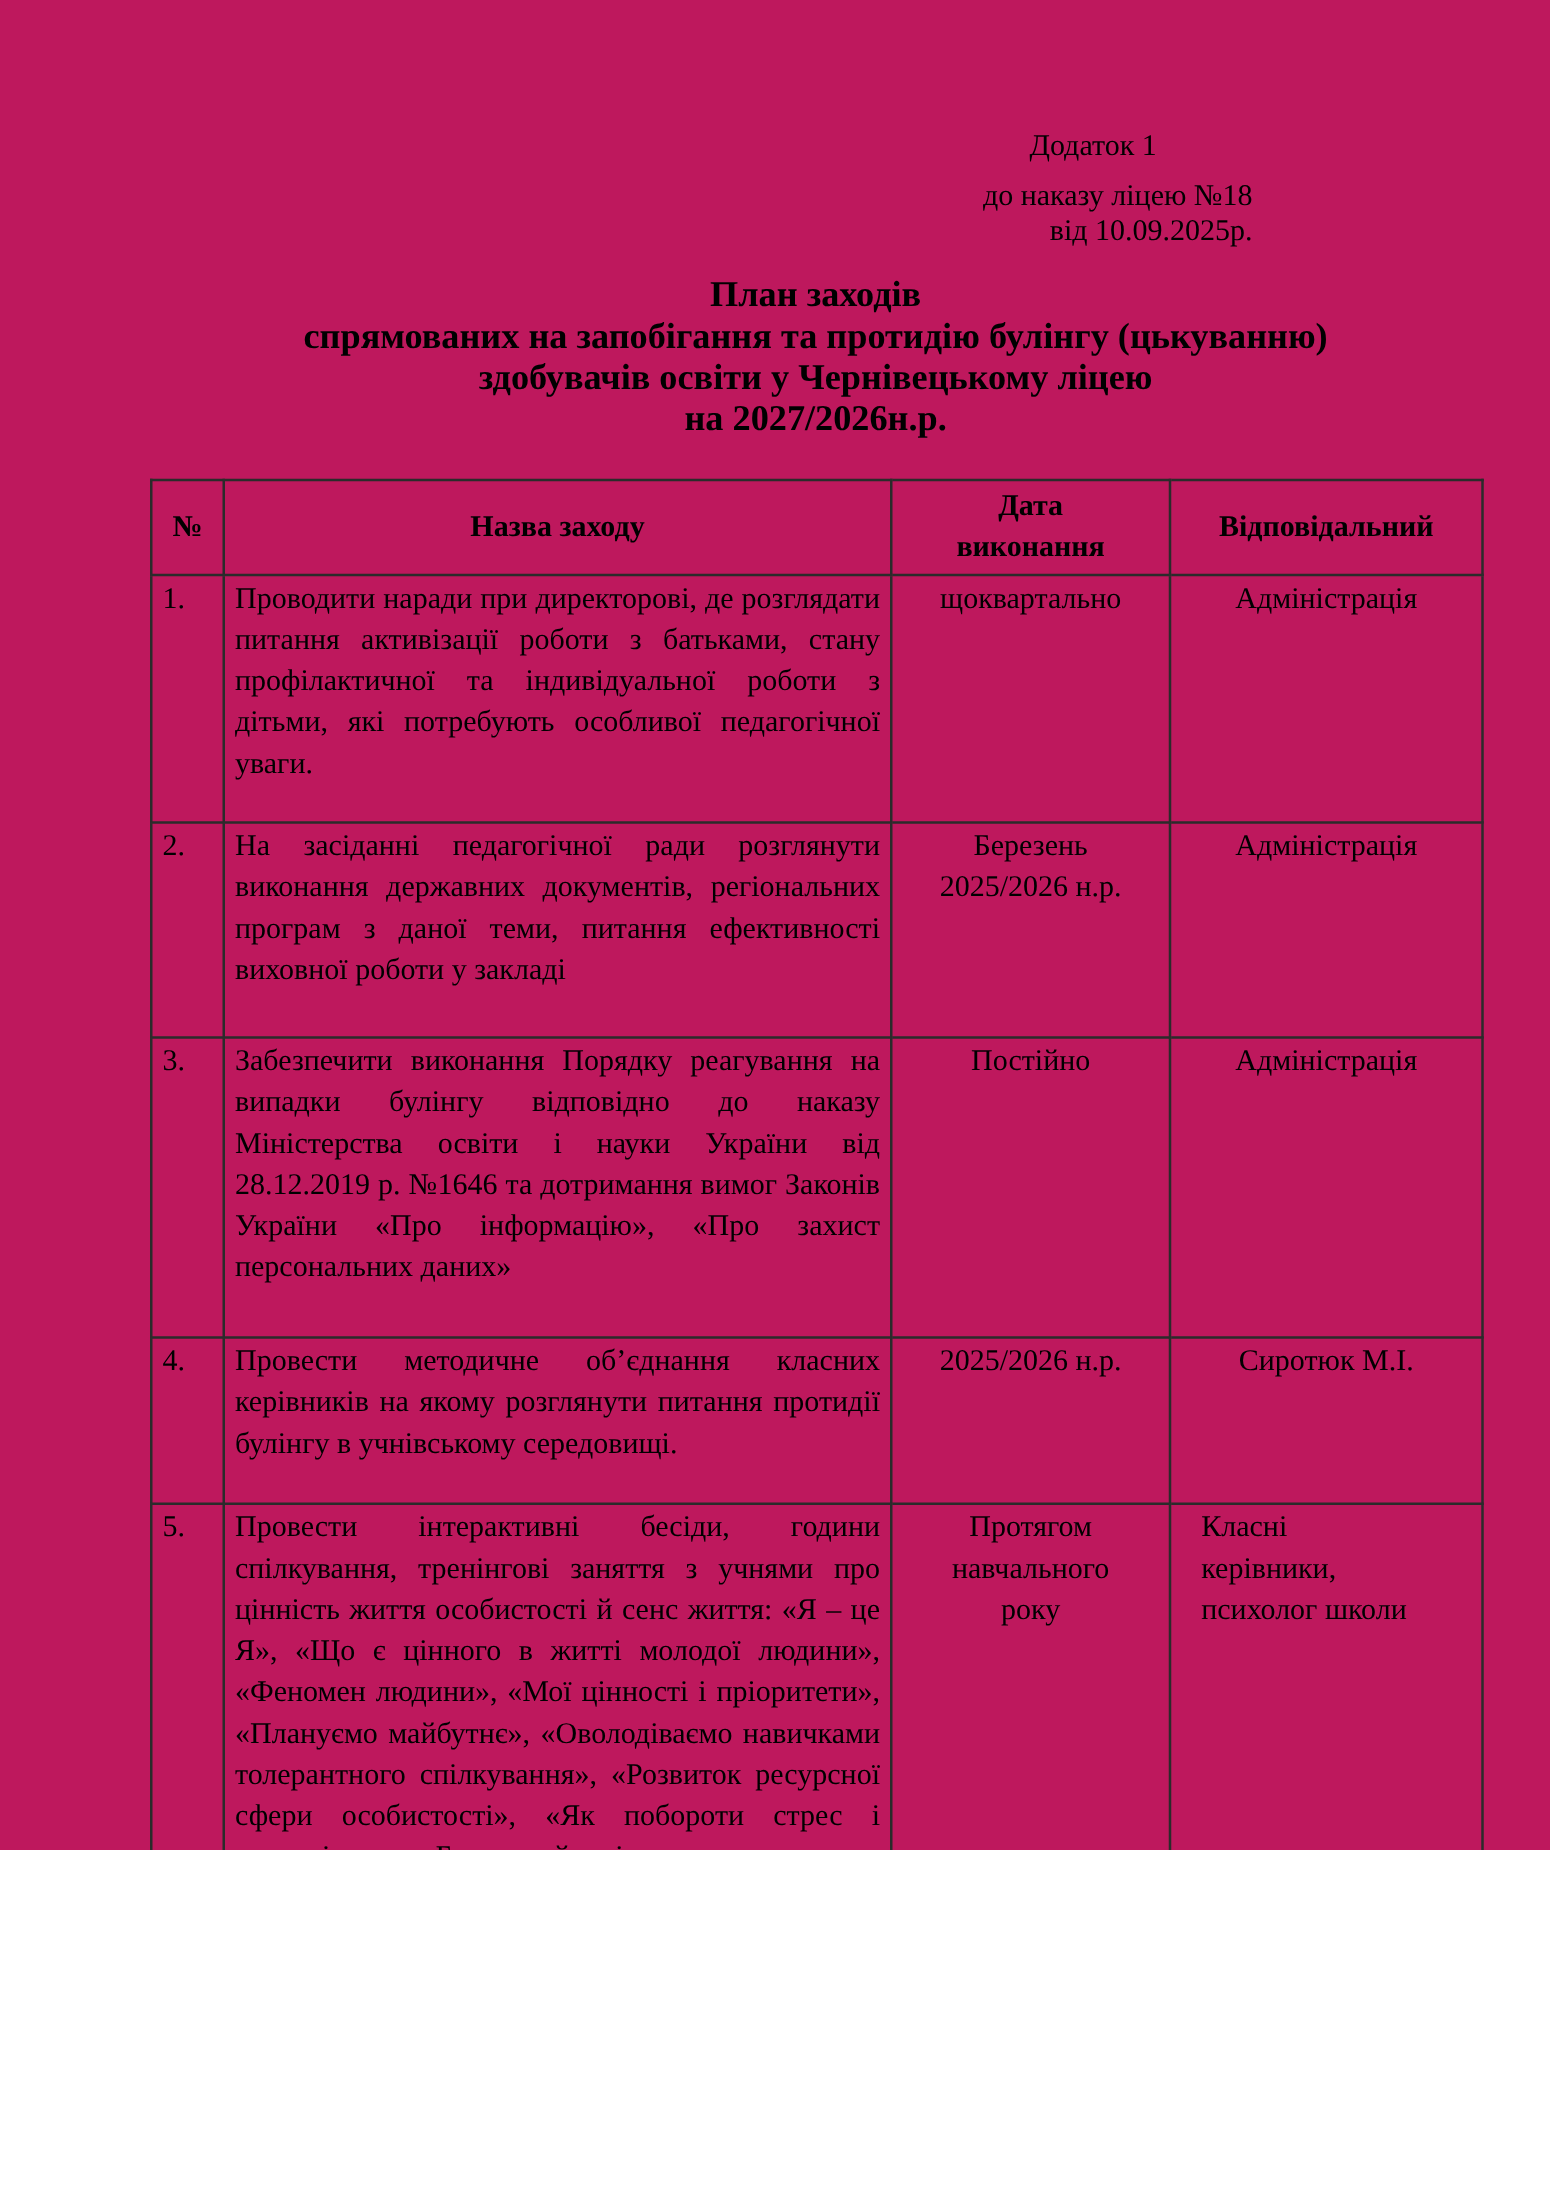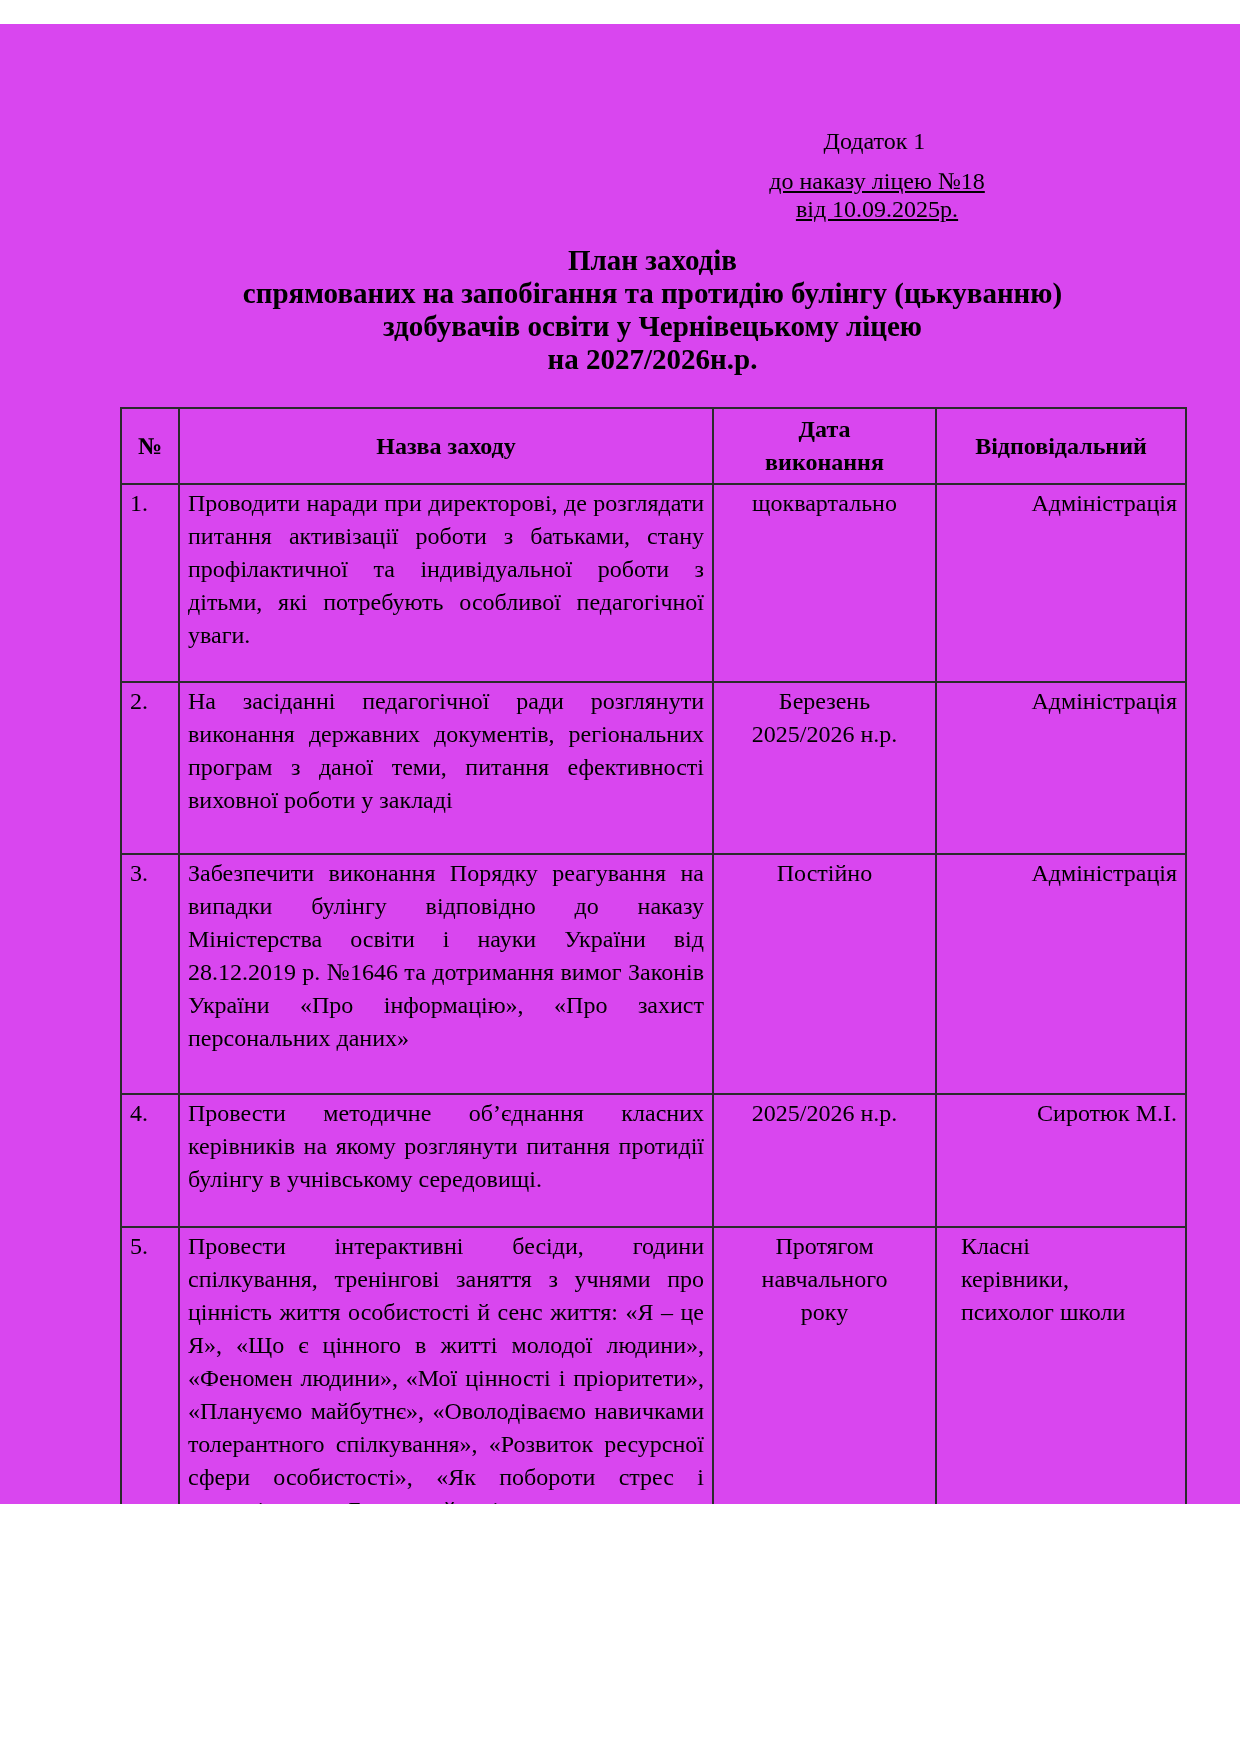--- a/index.html
+++ b/index.html
@@ -4,43 +4,41 @@
 <style>
   html, body {
     margin: 0;
     padding: 0;
     background: #ffffff;
   }
   .page {
     position: relative;
     width: 1240px;
     height: 1480px;
-    background: #d946ef;
+    background: #be185d;
     font-family: "Liberation Serif", "DejaVu Serif", serif;
     color: #000000;
     overflow: hidden;
-    margin-top: 24px;
   }
   
   .annotation {
     position: absolute;
     left: 752px;
     top: 103px;
     width: 250px;
     font-size: 24px;
     line-height: 28px;
   }
   .annotation .a1 {
     text-align: center;
     width: 245px;
     margin-bottom: 12px;
   }
   .annotation .a2, .annotation .a3 {
-    text-align: center;
-    text-decoration: underline;
+    text-align: right;
   }
   
   .title-block {
     position: absolute;
     left: 120px;
     top: 220px;
     width: 1065px;
     text-align: center;
     font-weight: bold;
     font-size: 29px;
@@ -91,21 +89,21 @@
     padding-left: 12px;
     padding-right: 8px;
     border-radius: 12px;
   }
   td.date {
     text-align: center;
     vertical-align: middle;
     white-space: pre-line;
   }
   td.resp {
-    text-align: right;
+    text-align: center;
     vertical-align: middle;
     white-space: pre-line;
   }
   td.resp.left {
     text-align: left;
     padding-left: 24px;
   }
   td.stretch {
     text-align: justify;
     -moz-text-align-last: justify;

